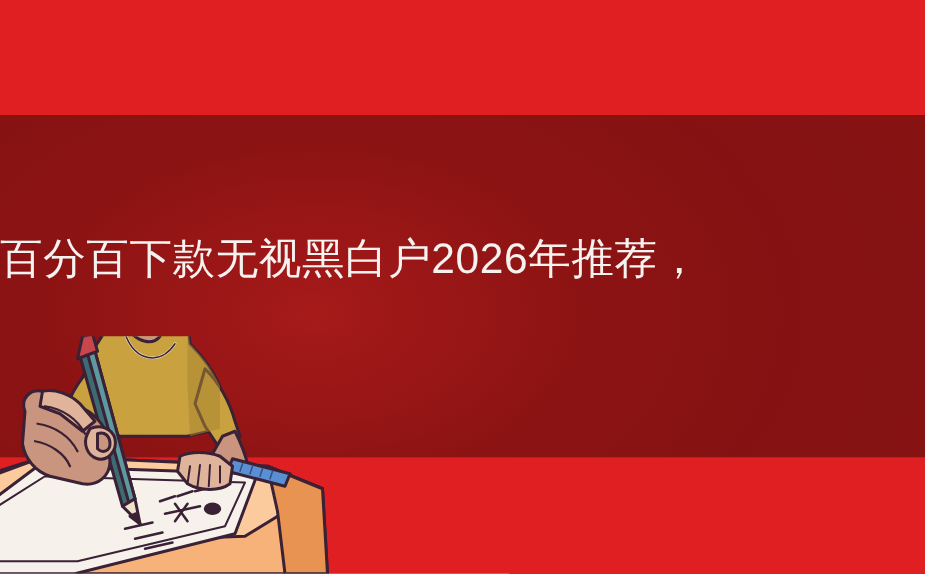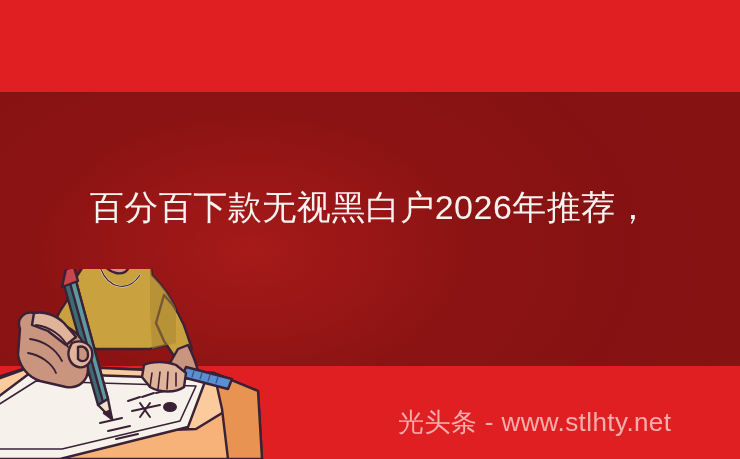--- a/index.html
+++ b/index.html
@@ -45,21 +45,21 @@
     width: 740px; height: 93px;
     background: #e01f22;
   }
 
   
   .title-block {
     position: absolute;
     left: 0;
     top: 183px;
     width: 740px;
-    text-align: center;
+    text-align: left;
     z-index: 40;
   }
   .title-line {
     display: block;
     color: #f6f2ef;
     font-size: 34px;
     line-height: 48px;
     letter-spacing: 0.5px;
     font-weight: 400;
     white-space: nowrap;
@@ -210,15 +210,14 @@
         </g>
 
       </g>
     </svg>
   </div>
 
   <div class="title-block">
     <span class="title-line">百分百下款无视黑白户2026年推荐，</span>
   </div>
 
-  <div class="watermark">光头条 - www.stlhty.net</div>
 
 </div>
 
 </body></html>

